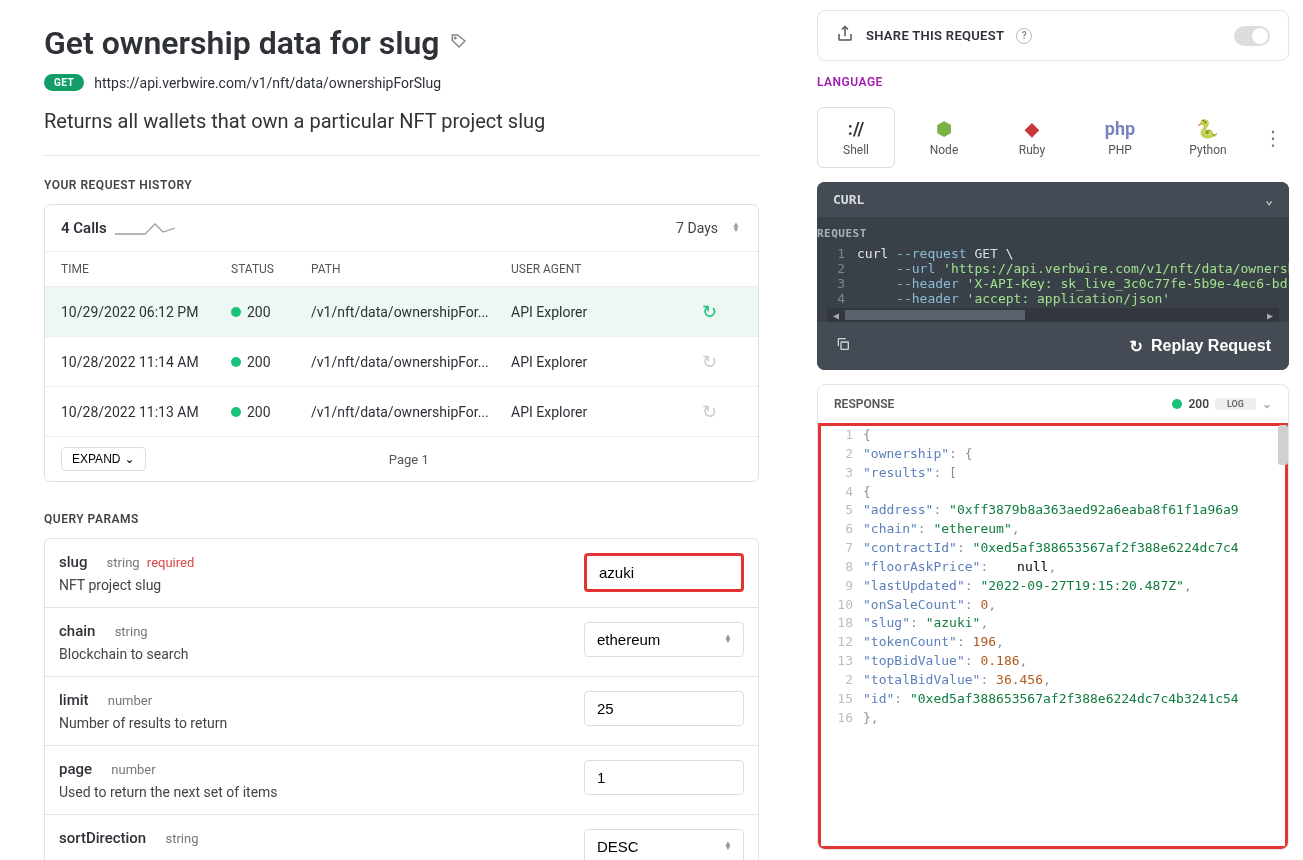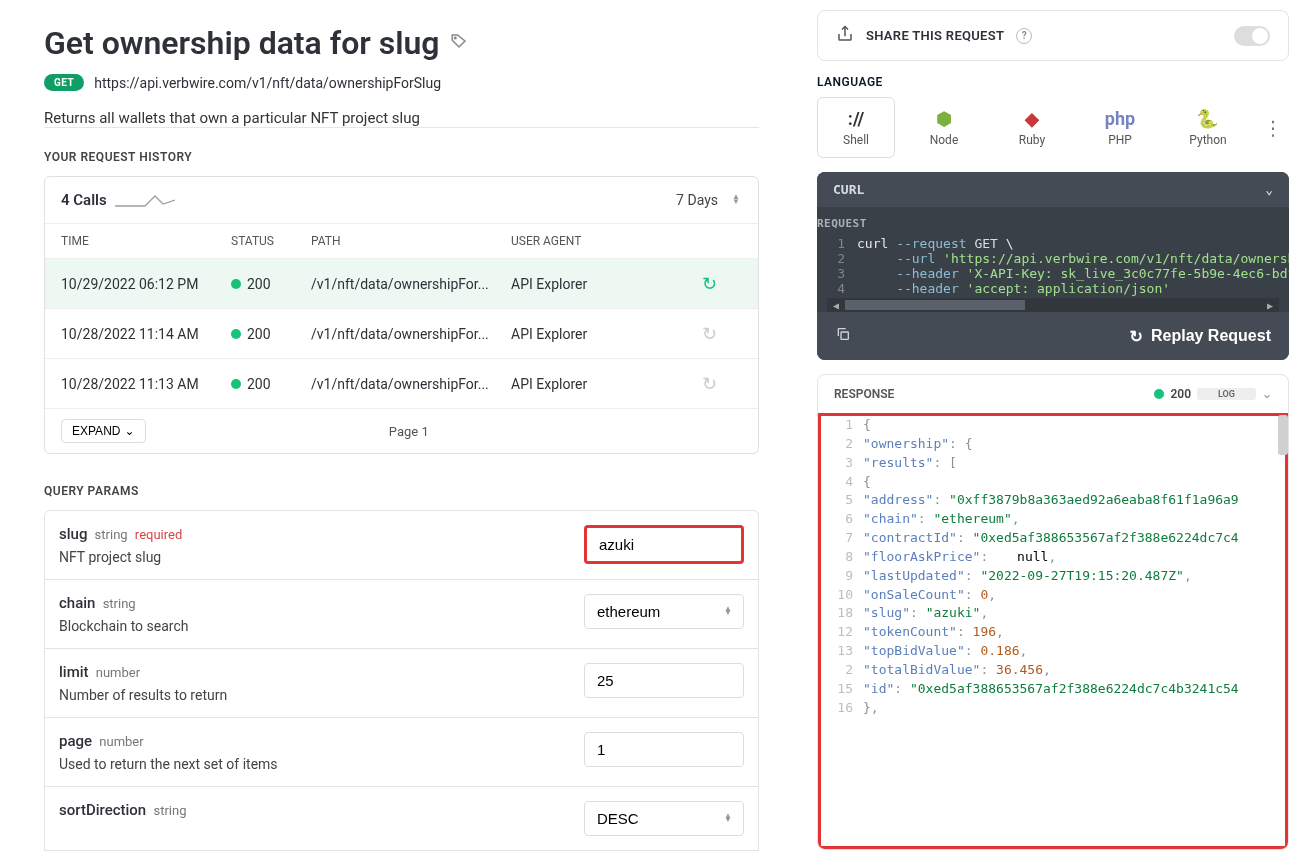--- a/index.html
+++ b/index.html
@@ -47,21 +47,21 @@
 .method-badge {
   background: #119d66;
   color: #fff;
   font-size: 10px;
   font-weight: 700;
   padding: 3px 10px;
   border-radius: 10px;
   letter-spacing: 0.5px;
 }
 .url-text { color: #2e3238; font-size: 14px; }
-.description { color: #333; font-size: 15px; }
+.description { color: #333; font-size: 20px; margin-bottom: 22px; }
 hr { border: none; border-top: 1px solid #e6e6e6; margin-bottom: 22px; }
 .section-title {
   font-size: 12px;
   font-weight: 600;
   letter-spacing: 0.5px;
   color: #444;
   margin-bottom: 12px;
 }
 .history-box {
   border: 1px solid #e0e0e0;
@@ -127,21 +127,21 @@
   padding: 14px 14px;
   display: flex;
   justify-content: space-between;
   align-items: flex-start;
   gap: 20px;
 }
 .param-row:last-child { border-bottom: 1px solid #e3e3e3; }
 .params-container .param-row:first-child { border-top-left-radius: 6px; border-top-right-radius: 6px; }
 .param-info { flex: 1; }
 .param-name { font-size: 15px; font-weight: 500; }
-.param-type { color: #777; font-size: 13px; margin-left: 4px; }
+.param-type { color: #777; font-size: 13px; margin-left: 16px; }
 .param-required { color: #d94646; font-size: 13px; margin-left: 4px; }
 .param-desc { color: #444; font-size: 14px; margin-top: 6px; }
 .param-input {
   border: 1px solid #ddd;
   border-radius: 4px;
   padding: 8px 12px;
   font-size: 15px;
   font-weight: 500;
   width: 160px;
 }
@@ -178,21 +178,21 @@
   justify-content: space-between;
 }
 .share-left { display: flex; align-items: center; gap: 12px; font-weight: 600; font-size: 13px; letter-spacing: 0.3px; }
 .help-icon { color: #888; font-size: 14px; border: 1px solid #bbb; border-radius: 50%; width: 16px; height: 16px; display: inline-flex; align-items: center; justify-content: center; font-size: 10px; }
 .toggle {
   width: 36px; height: 20px; background: #ddd; border-radius: 10px; position: relative; cursor: pointer;
 }
 .toggle::after {
   content: ""; position: absolute; right: 2px; top: 2px; width: 16px; height: 16px; background: #fff; border-radius: 50%;
 }
-.lang-title { font-size: 12px; font-weight: 600; letter-spacing: 0.5px; color: #0f172a; margin-bottom: 8px; }
+.lang-title { font-size: 12px; font-weight: 600; letter-spacing: 0.5px; color: #a21caf; margin-bottom: 18px; }
 .lang-row { display: flex; gap: 10px; align-items: center; }
 .lang-tab {
   border: 1px solid transparent;
   border-radius: 6px;
   padding: 10px 0;
   width: 84px;
   text-align: center;
   cursor: pointer;
   font-size: 12px;
   color: #555;
@@ -289,21 +289,21 @@
   padding: 12px 16px;
   display: flex;
   justify-content: space-between;
   align-items: center;
   font-size: 12px;
   font-weight: 600;
   color: #555;
 }
 .response-status { display: flex; align-items: center; gap: 6px; color: #444; }
 .log-badge {
-  background: #eee; color: #666; font-size: 9px; padding: 1px 21px; border-radius: 3px;
+  background: #eee; color: #666; font-size: 9px; padding: 1px 12px; border-radius: 3px;
 }
 .response-body {
   border: 3px solid #e33434;
   flex: 1;
   overflow: auto;
   font-family: Consolas, Monaco, monospace;
   font-size: 13px;
   position: relative;
 }
 .json-line { display: flex; line-height: 1.45; }

